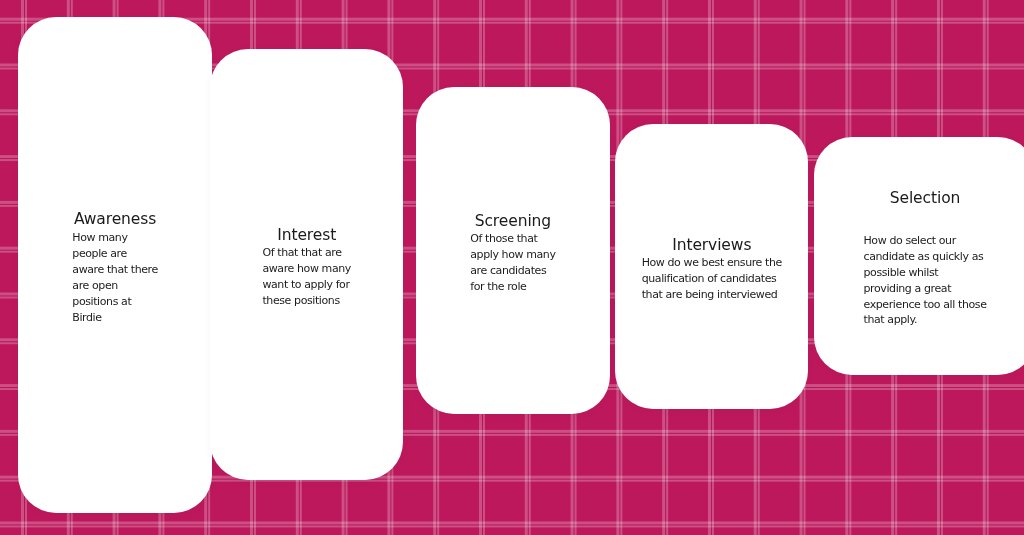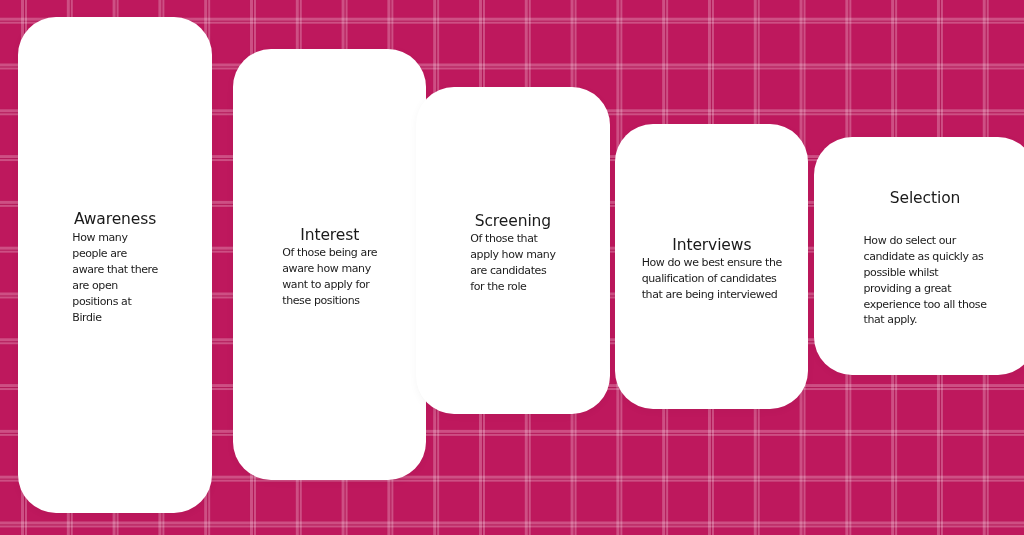--- a/index.html
+++ b/index.html
@@ -41,24 +41,24 @@
     <div class="desc">
       <div>How many</div>
       <div>people are</div>
       <div>aware that there</div>
       <div>are open</div>
       <div>positions at</div>
       <div>Birdie</div>
     </div>
   </div>
 
-  <div class="card" style="left:233px;top:49.2px;width:193.4px;height:430.5px;">
+  <div class="card" style="left:210px;top:49.2px;width:193.4px;height:430.5px;">
     <div class="title">Interest</div>
     <div class="desc">
-      <div>Of those being are</div>
+      <div>Of that that are</div>
       <div>aware how many</div>
       <div>want to apply for</div>
       <div>these positions</div>
     </div>
   </div>
 
   <div class="card" style="left:416.2px;top:87px;width:193.4px;height:327px;">
     <div class="title">Screening</div>
     <div class="desc">
       <div>Of those that</div>

